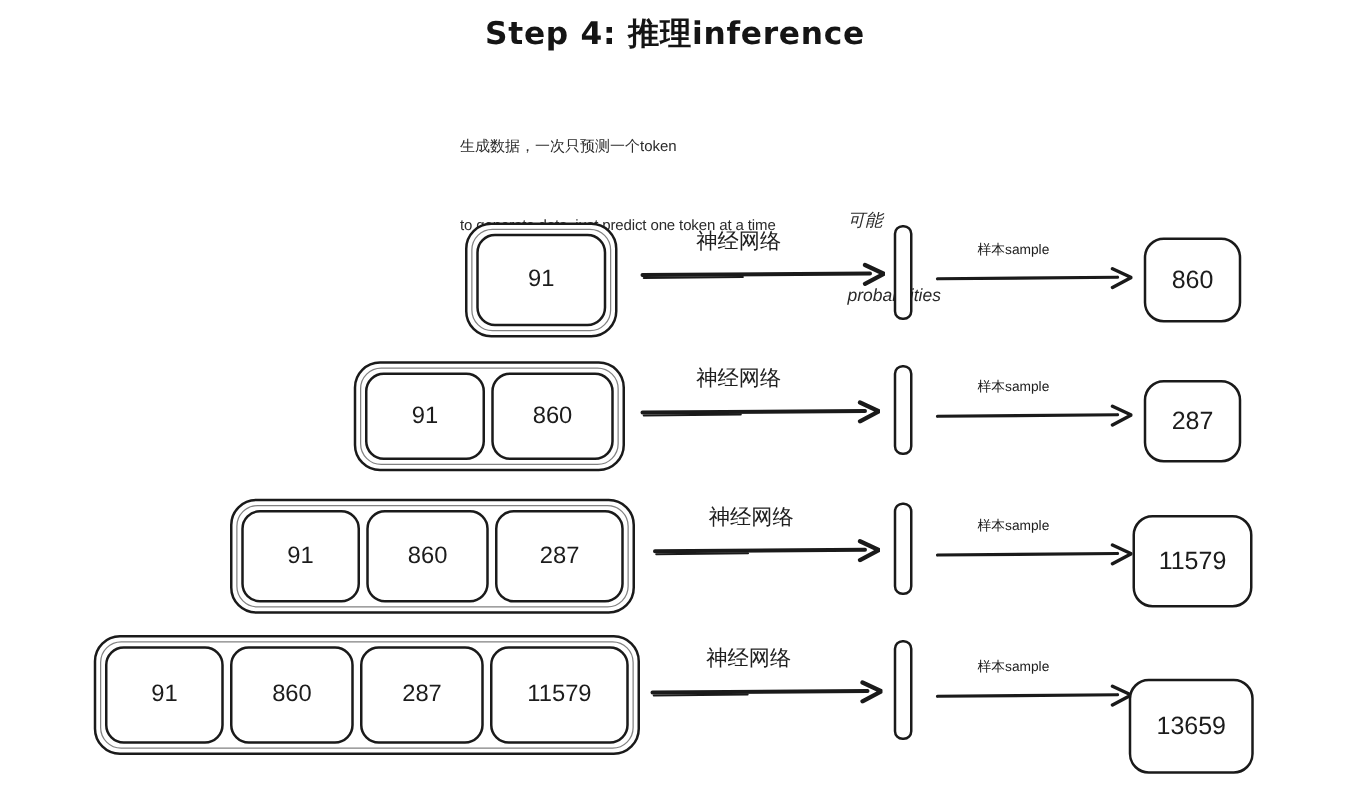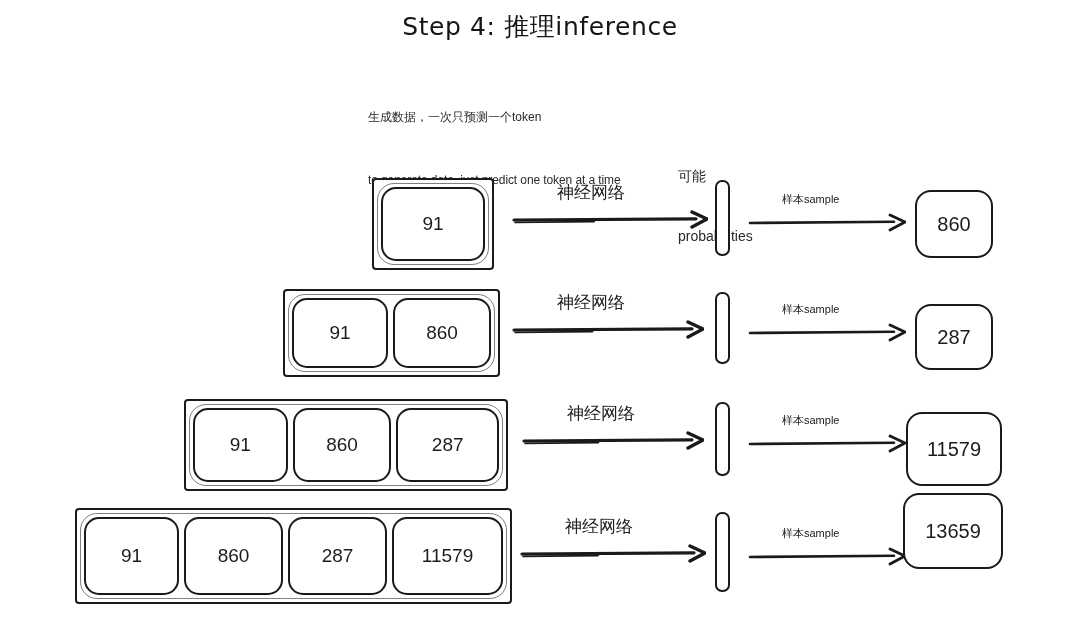--- a/index.html
+++ b/index.html
@@ -23,21 +23,21 @@
   }
 
   
   .title {
     position: absolute;
     left: 0;
     top: 10px;
     width: 1080px;
     text-align: center;
     font-size: 25px;
-    font-weight: 400;
+    font-weight: 700;
     letter-spacing: 0.6px;
     color: #151515;
     font-family: "DejaVu Sans", "Liberation Sans", sans-serif;
   }
 
   .subtitle {
     position: absolute;
     left: 368px;
     top: 65px;
     font-size: 12px;
@@ -49,31 +49,32 @@
 
   
   .prob-caption {
     position: absolute;
     left: 678px;
     top: 126px;
     font-size: 14px;
     line-height: 20px;
     color: #2a2a2a;
     white-space: pre;
+    font-style: italic;
   }
 
   
   .row { position: absolute; left: 0; width: 1080px; }
 
   
   .seq-outer {
     position: absolute;
     box-sizing: border-box;
     border: 2.6px solid #1a1a1a;
-    border-radius: 4px;
+    border-radius: 21px;
     background: #fff;
     display: flex;
     align-items: center;
     padding: 7px;
     gap: 5px;
   }
   .seq-outer::after {
     content: "";
     position: absolute;
     left: 3px; right: 3px; top: 3px; bottom: 3px;
@@ -239,17 +240,17 @@
           </svg>
         </div>
         <div class="prob-bar" style="left: 715px; top: 512px; height: 80px;"></div>
         <div class="arrow-wrap" style="left: 748px; top: 544px;">
           <div class="arrow-label sample">样本sample</div>
           <svg class="arrow-svg" width="158" height="22" viewBox="0 0 158 22">
             <path d="M2,13 L146,11.8" stroke="#1a1a1a" stroke-width="2.6" stroke-linecap="round" fill="none"></path>
             <path d="M142,5 L157,12 L142,20" stroke="#1a1a1a" stroke-width="2.8" stroke-linejoin="round" stroke-linecap="round" fill="none"></path>
           </svg>
         </div>
-        <div class="out-box" style="left: 903px; top: 493px; width: 100px; height: 76px;">13659</div>
+        <div class="out-box" style="left: 903px; top: 543px; width: 100px; height: 76px;">13659</div>
       </div>
     </div>
 
 </div>
 
 </body></html>

